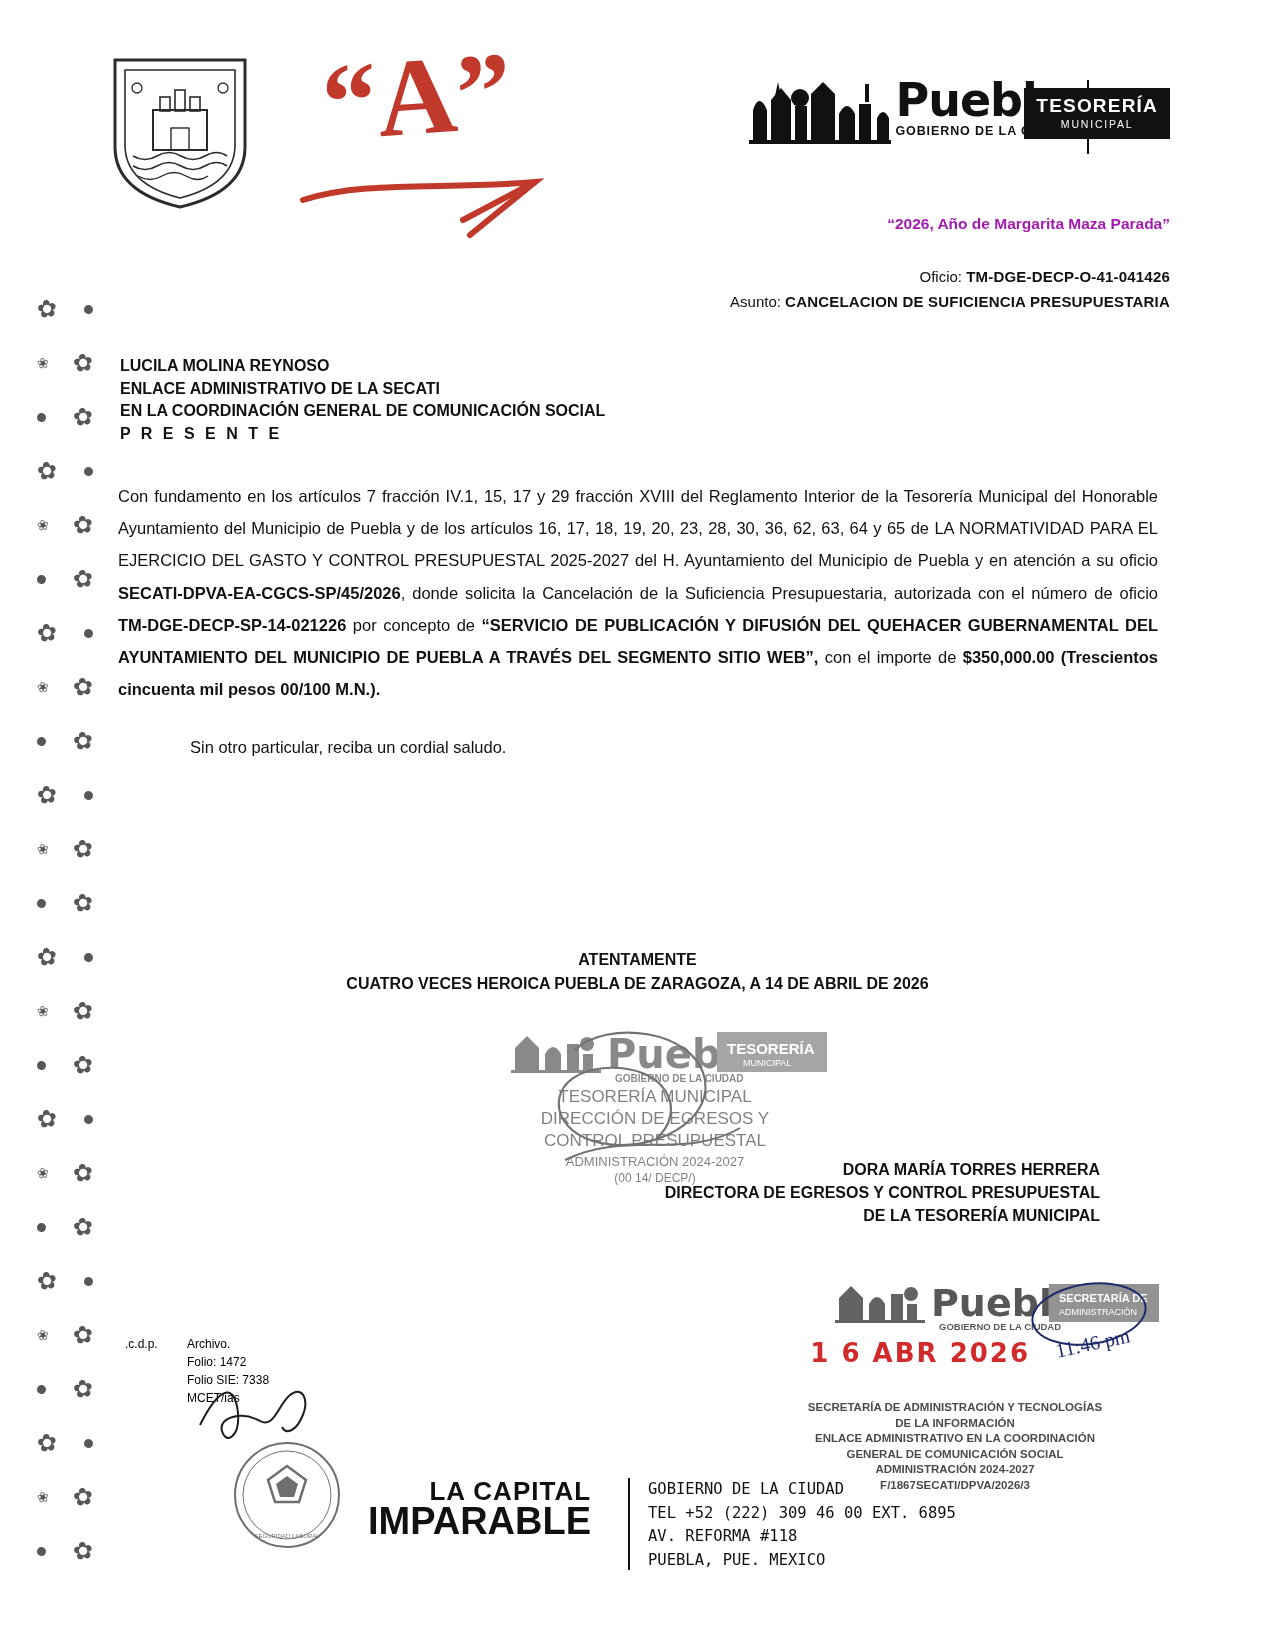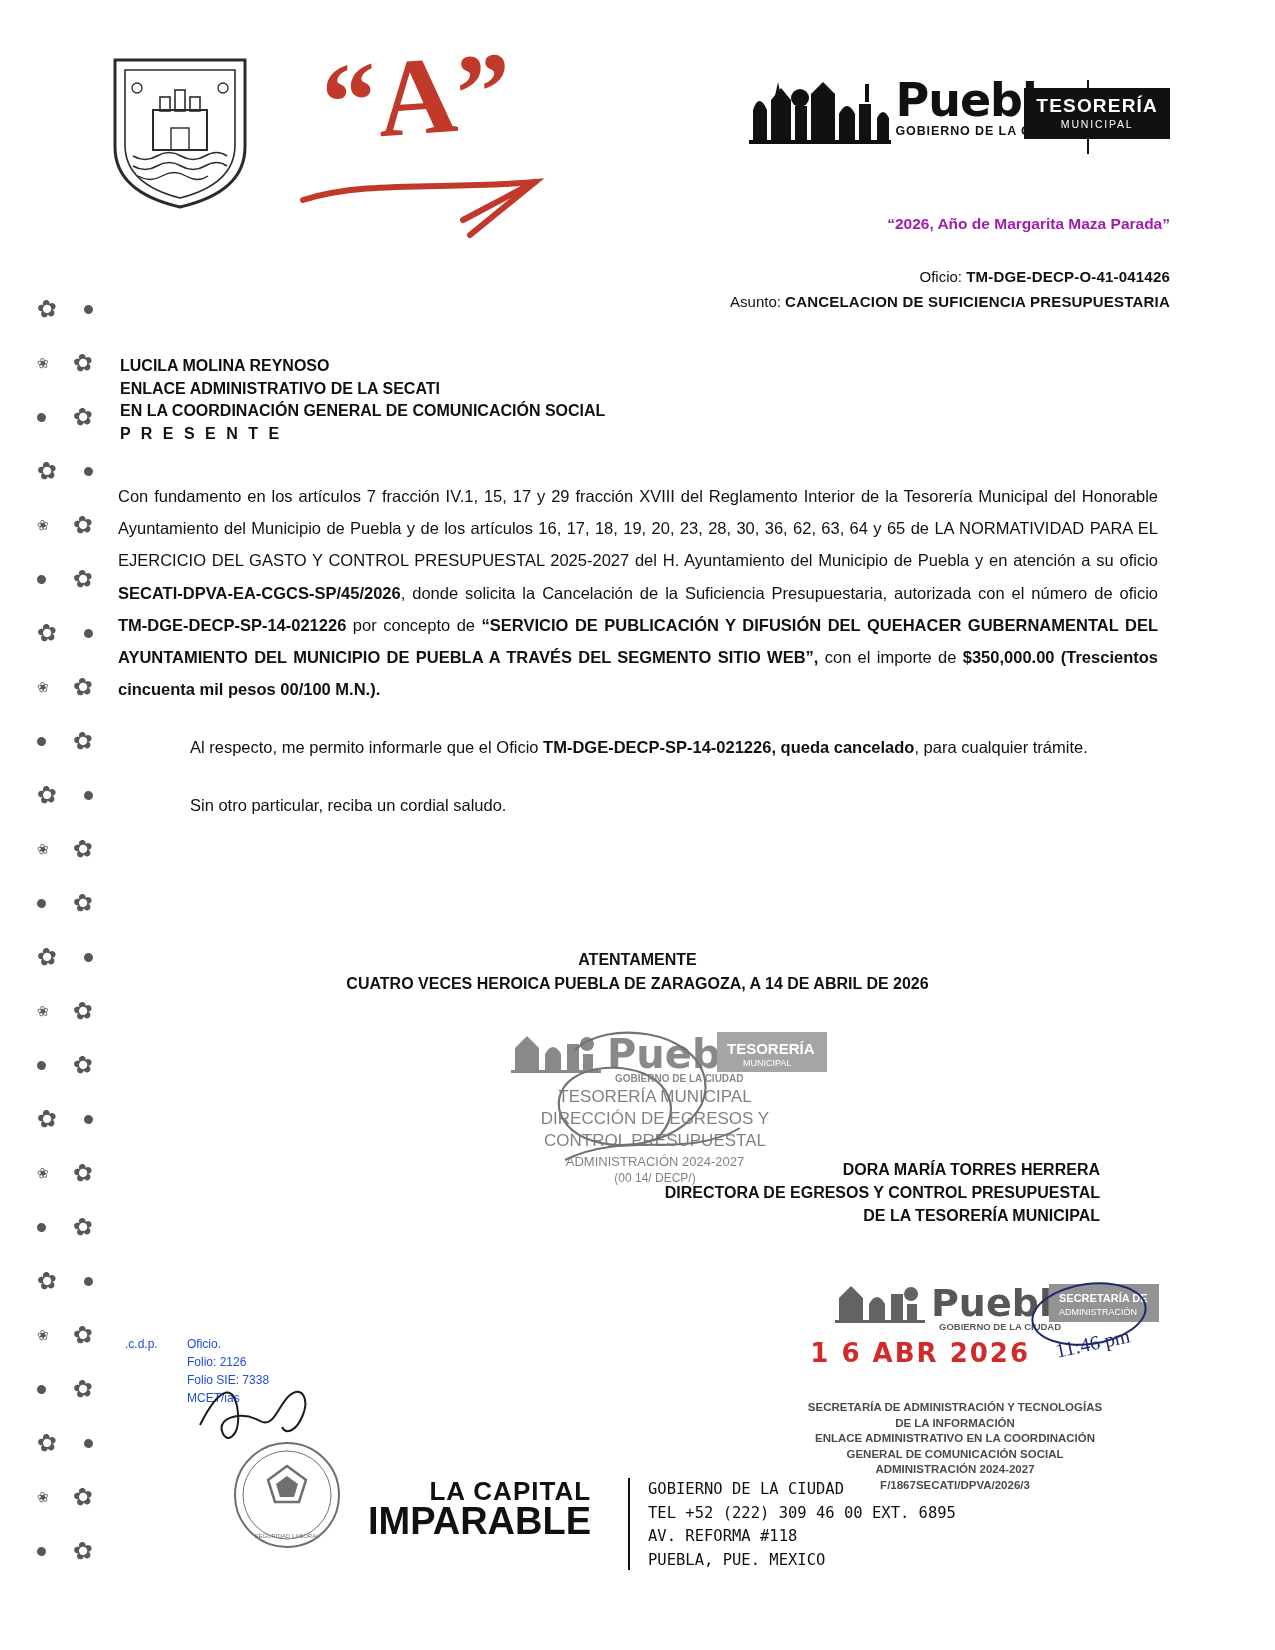--- a/index.html
+++ b/index.html
@@ -257,21 +257,21 @@
     color: #2b2b2b;
     opacity: 0.85;
   }
 
   
   .ccp {
     position: absolute;
     left: 125px;
     top: 1335px;
     font-size: 12px;
-    color: #1d4ed8;
+    color: #000000;
     line-height: 1.5;
   }
   .ccp .label { position: absolute; left: 0; top: 0; }
   .ccp .arch { margin-left: 62px; }
 
   .signature-scribble {
     position: absolute;
     left: 190px;
     top: 1365px;
     width: 140px;
@@ -491,21 +491,20 @@
 
 <div class="addressee">
   <div>LUCILA MOLINA REYNOSO</div>
   <div>ENLACE ADMINISTRATIVO DE LA SECATI</div>
   <div>EN LA COORDINACIÓN GENERAL DE COMUNICACIÓN SOCIAL</div>
   <div class="spaced">P R E S E N T E</div>
 </div>
 
 <div class="body-text">
   <p><span>Con fundamento en los artículos 7 fracción IV.1, 15, 17 y 29 fracción XVIII del Reglamento Interior de la Tesorería Municipal del Honorable Ayuntamiento del Municipio de Puebla y de los artículos 16, 17, 18, 19, 20, 23, 28, 30, 36, 62, 63, 64 y 65 de LA NORMATIVIDAD PARA EL EJERCICIO DEL GASTO Y CONTROL PRESUPUESTAL 2025-2027 del H. Ayuntamiento del Municipio de Puebla y en atención a su oficio </span><b>SECATI-DPVA-EA-CGCS-SP/45/2026</b><span>, donde solicita la Cancelación de la Suficiencia Presupuestaria, autorizada con el número de oficio </span><b>TM-DGE-DECP-SP-14-021226</b><span> por concepto de </span><b>“SERVICIO DE PUBLICACIÓN Y DIFUSIÓN DEL QUEHACER GUBERNAMENTAL DEL AYUNTAMIENTO DEL MUNICIPIO DE PUEBLA A TRAVÉS DEL SEGMENTO SITIO WEB”,</b><span> con el importe de </span><b>$350,000.00 (Trescientos cincuenta mil pesos 00/100 M.N.).</b></p>
-  <p class="indent"><span>Al respecto, me permito informarle que el Oficio </span><b>TM-DGE-DECP-SP-14-021226, queda cancelado</b><span>, para cualquier trámite.</span></p>
   <p class="indent">Sin otro particular, reciba un cordial saludo.</p>
 </div>
 
 <div class="closing">
   <div>ATENTAMENTE</div>
   <div>CUATRO VECES HEROICA PUEBLA DE ZARAGOZA, A 14 DE ABRIL DE 2026</div>
 </div>
 
 <div class="sig-stamp">
   <svg viewBox="0 0 400 200">
@@ -564,22 +563,22 @@
   <div>SECRETARÍA DE ADMINISTRACIÓN Y TECNOLOGÍAS</div>
   <div>DE LA INFORMACIÓN</div>
   <div>ENLACE ADMINISTRATIVO EN LA COORDINACIÓN</div>
   <div>GENERAL DE COMUNICACIÓN SOCIAL</div>
   <div>ADMINISTRACIÓN 2024-2027</div>
   <div>F/1867SECATI/DPVA/2026/3</div>
 </div>
 
 <div class="ccp">
   <span class="label">.c.d.p.</span>
-  <div class="arch">Oficio.</div>
-  <div class="arch">Folio: 2126</div>
+  <div class="arch">Archivo.</div>
+  <div class="arch">Folio: 1472</div>
   <div class="arch">Folio SIE: 7338</div>
   <div class="arch">MCET/ias</div>
 </div>
 
 <div class="signature-scribble">
   <svg viewBox="0 0 140 90">
     <path d="M10 60 C 30 20, 45 18, 48 48 C 50 72, 36 80, 32 66 C 28 52, 52 46, 70 56 C 84 64, 88 40, 100 30 C 112 20, 120 34, 112 52 C 106 66, 96 70, 92 62" fill="none" stroke="#1c1c1c" stroke-width="2"></path>
   </svg>
 </div>
 

